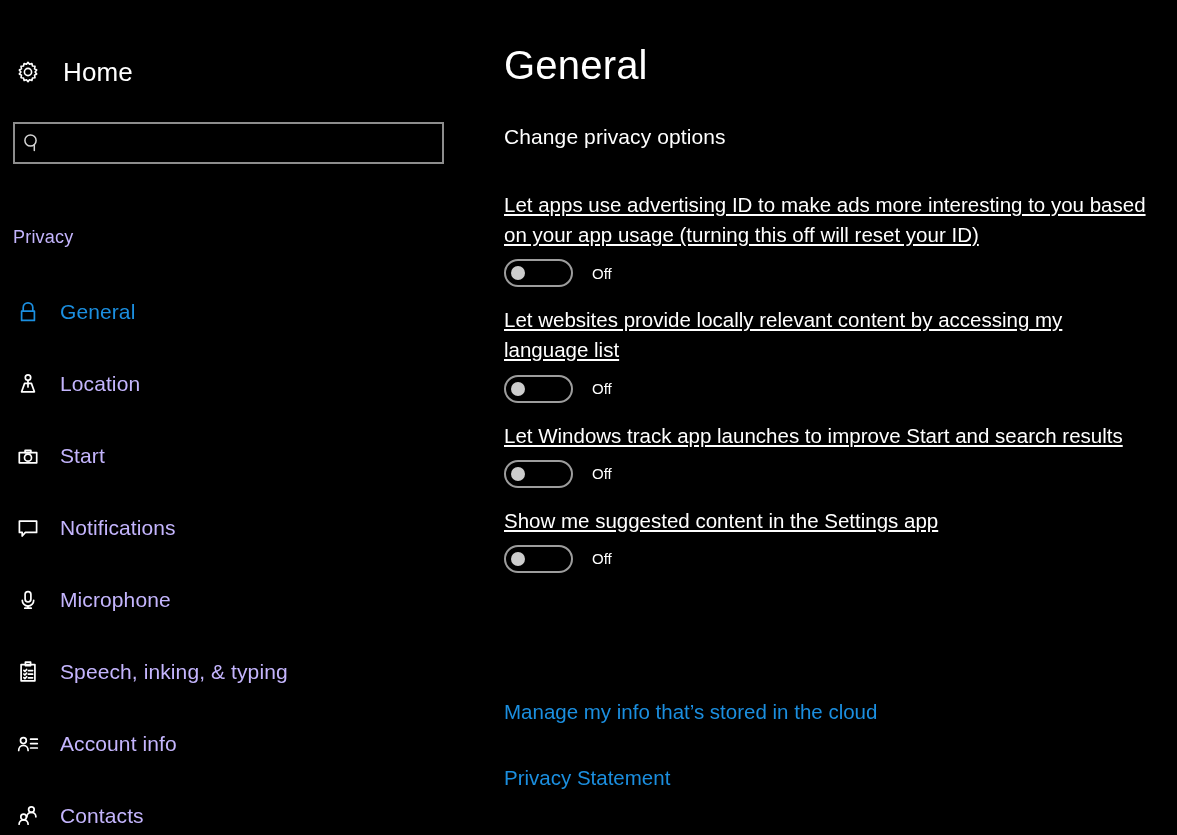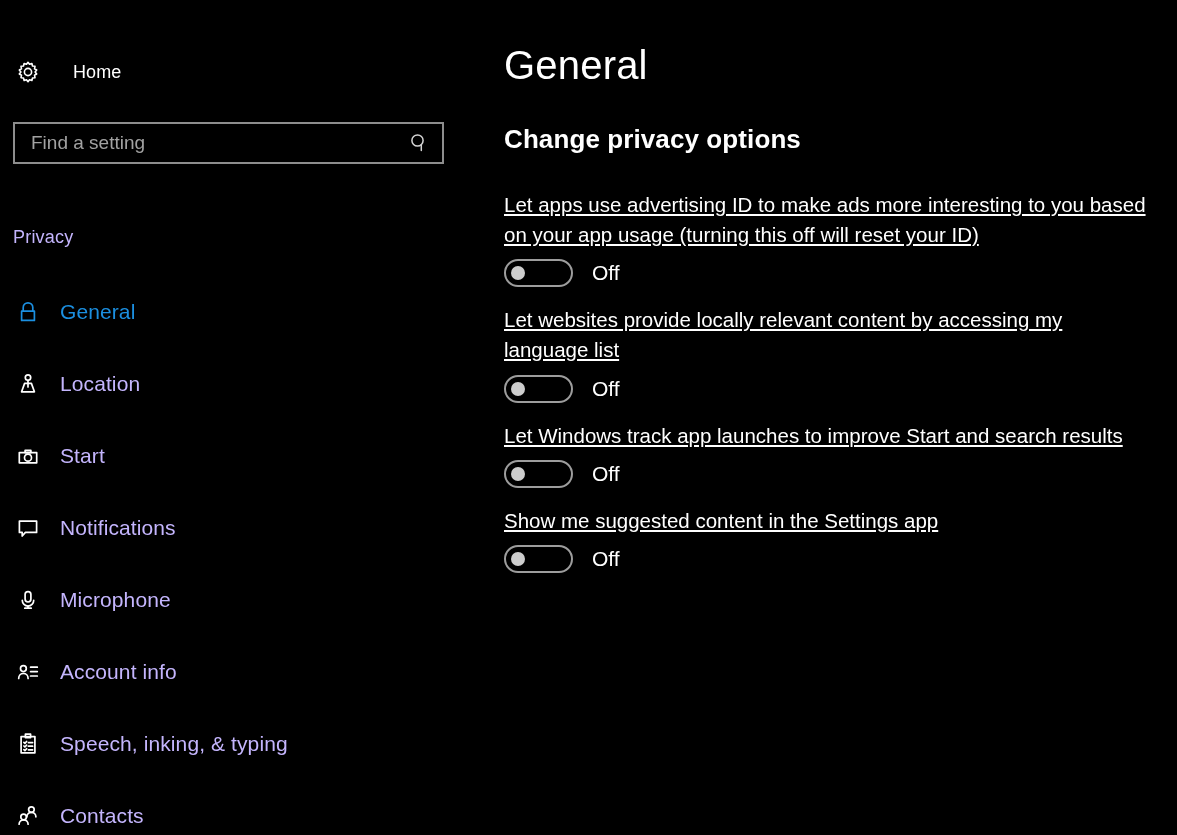--- a/index.html
+++ b/index.html
@@ -9,21 +9,21 @@
     font-family:"Liberation Sans","DejaVu Sans",sans-serif;
     -webkit-font-smoothing:antialiased;
   }
   .app{position:relative;width:1177px;height:835px;}
 
   
   .sidebar{position:absolute;left:0;top:0;width:470px;height:835px;background:#000;}
 
   .home-row{position:absolute;left:10px;top:53px;height:38px;display:flex;align-items:center;}
   .home-icon{width:30px;height:30px;display:flex;align-items:center;justify-content:center;margin-left:3px;}
-  .home-label{font-size:18px;color:#fff;margin-left:30px;letter-spacing:.1px;font-weight:400;text-align:center;}
+  .home-label{font-size:26px;color:#fff;margin-left:20px;letter-spacing:.1px;font-weight:400;text-align:center;}
 
   .search-box{position:absolute;left:13px;top:122px;width:431px;height:42px;
     border:2px solid #8d8d8d;background:#000;box-sizing:border-box;
     display:flex;align-items:center;}
   .search-input{flex:1;background:transparent;border:0;outline:none;
     color:#fff;font-size:19px;font-family:inherit;padding:0 8px 0 16px;}
   .search-input::placeholder{color:#a2a2a2;opacity:1;}
   .search-icon{width:34px;display:flex;align-items:center;justify-content:center;margin-right:6px;}
 
   .group-label{position:absolute;left:13px;top:227px;font-size:18px;color:#c4b5fd;letter-spacing:.2px;}
@@ -32,31 +32,31 @@
   .nav-item{position:relative;height:72px;display:flex;align-items:center;padding-left:10px;box-sizing:border-box;}
   .nav-ico{width:34px;min-width:34px;height:34px;display:flex;align-items:center;justify-content:center;margin-left:1px;}
   .nav-label{font-size:21px;color:#c4b5fd;margin-left:15px;letter-spacing:.1px;white-space:nowrap;}
   .nav-item.selected .nav-label{color:#1b8fe0;}
   .nav-item.selected .nav-ico svg{stroke:#1b8fe0;}
   .nav-ico svg{stroke:#ffffff;fill:none;stroke-width:1.7;stroke-linecap:round;stroke-linejoin:round;}
 
   
   .main{position:absolute;left:504px;top:0;width:673px;height:835px;}
   .page-title{position:absolute;left:0;top:45px;font-size:40px;font-weight:400;color:#fff;letter-spacing:.2px;line-height:1;}
-  .section-title{position:absolute;left:0;top:126px;font-size:26px;font-weight:700;color:#fff;letter-spacing:.1px;line-height:1;}
+  .section-title{position:absolute;left:0;top:126px;font-size:21px;font-weight:400;color:#fff;letter-spacing:.1px;line-height:1;}
 
   .settings{position:absolute;left:0;top:190px;width:660px;}
   .setting{margin-bottom:18px;}
   .setting-label{font-size:20.5px;line-height:1.47;color:#fff;letter-spacing:0;max-width:645px;font-weight:400;text-decoration:underline;}
   .toggle-row{display:flex;align-items:center;margin-top:9px;}
   .toggle{width:69px;height:28px;border:2px solid #9d9d9d;border-radius:14px;
     background:transparent;box-sizing:border-box;display:flex;align-items:center;
     padding:0 5px;cursor:pointer;}
   .toggle .thumb{width:14px;height:14px;border-radius:50%;background:#cdcdcd;}
-  .toggle-state{font-size:21px;color:#fff;margin-left:19px;}
+  .toggle-state{font-size:15px;color:#fff;margin-left:19px;}
 
   .links{position:absolute;left:0;top:700px;}
   .link{display:block;font-size:20.5px;color:#1b8fe0;text-decoration:none;letter-spacing:0;}
   .link.second{margin-top:42px;}
 </style>
 </head>
 <body>
 
 <div class="app">
 
@@ -66,21 +66,20 @@
       <span class="home-icon">
         <svg width="26" height="26" viewBox="0 0 26 26" fill="none" stroke="#ffffff" stroke-width="1.6" stroke-linecap="round" stroke-linejoin="round">
           <circle cx="13" cy="13" r="3.6"></circle>
           <path d="M13 3.3l1.5 2.0 2.4-.8 .6 2.5 2.5 .3 -.5 2.5 2.2 1.2 -1.6 2.0 1.6 2.0 -2.2 1.2 .5 2.5 -2.5 .3 -.6 2.5 -2.4-.8 -1.5 2.0 -1.5-2.0 -2.4 .8 -.6-2.5 -2.5-.3 .5-2.5 -2.2-1.2 1.6-2.0 -1.6-2.0 2.2-1.2 -.5-2.5 2.5-.3 .6-2.5 2.4 .8z"></path>
         </svg>
       </span>
       <span class="home-label">Home</span>
     </div>
 
     <div class="search-box">
-      <input class="search-input" type="text" placeholder="Find a setting" style="">
       <span class="search-icon">
         <svg width="22" height="22" viewBox="0 0 22 22" fill="none" stroke="#d4d4d4" stroke-width="1.5" stroke-linecap="round">
           <circle cx="9.5" cy="8.5" r="5.6"></circle>
           <line x1="13.3" y1="12.7" x2="13.3" y2="18.6"></line>
         </svg>
       </span>
     </div>
 
     <div class="group-label">Privacy</div>
 
@@ -130,33 +129,20 @@
       <div class="nav-item">
         <span class="nav-ico">
           <svg width="26" height="26" viewBox="0 0 26 26">
             <rect x="10.1" y="4.6" width="5.8" height="10.4" rx="2.9"></rect>
             <path d="M7.3 13.4a5.7 5.7 0 0 0 11.4 0"></path>
             <line x1="13" y1="19.1" x2="13" y2="21.2"></line>
             <line x1="9.8" y1="21.2" x2="16.2" y2="21.2"></line>
           </svg>
         </span>
         <span class="nav-label">Microphone</span>
-      </div>
-
-      <div class="nav-item">
-        <span class="nav-ico">
-          <svg width="26" height="26" viewBox="0 0 26 26">
-            <circle cx="8.4" cy="9.6" r="2.9"></circle>
-            <path d="M3.7 19.4c0-3.0 2.1-5.0 4.7-5.0s4.7 2.0 4.7 5.0"></path>
-            <line x1="15.6" y1="8.2" x2="22.3" y2="8.2"></line>
-            <line x1="15.6" y1="12.6" x2="22.3" y2="12.6"></line>
-            <line x1="15.6" y1="17.0" x2="22.3" y2="17.0"></line>
-          </svg>
-        </span>
-        <span class="nav-label">Account info</span>
       </div>
 
       <div class="nav-item">
         <span class="nav-ico">
           <svg width="26" height="26" viewBox="0 0 26 26">
             <rect x="6.1" y="5.6" width="13.8" height="16.2"></rect>
             <rect x="10.4" y="3.2" width="5.2" height="3.4"></rect>
             <path d="M8.9 11.4l1.0 1.0 1.7-1.9"></path>
             <line x1="13.4" y1="11.6" x2="17.6" y2="11.6"></line>
             <path d="M8.9 15.0l1.0 1.0 1.7-1.9"></path>
@@ -164,20 +150,33 @@
             <path d="M8.9 18.6l1.0 1.0 1.7-1.9"></path>
             <line x1="13.4" y1="18.8" x2="17.6" y2="18.8"></line>
           </svg>
         </span>
         <span class="nav-label">Speech, inking, &amp; typing</span>
       </div>
 
       <div class="nav-item">
         <span class="nav-ico">
           <svg width="26" height="26" viewBox="0 0 26 26">
+            <circle cx="8.4" cy="9.6" r="2.9"></circle>
+            <path d="M3.7 19.4c0-3.0 2.1-5.0 4.7-5.0s4.7 2.0 4.7 5.0"></path>
+            <line x1="15.6" y1="8.2" x2="22.3" y2="8.2"></line>
+            <line x1="15.6" y1="12.6" x2="22.3" y2="12.6"></line>
+            <line x1="15.6" y1="17.0" x2="22.3" y2="17.0"></line>
+          </svg>
+        </span>
+        <span class="nav-label">Account info</span>
+      </div>
+
+      <div class="nav-item">
+        <span class="nav-ico">
+          <svg width="26" height="26" viewBox="0 0 26 26">
             <circle cx="16.4" cy="6.6" r="2.8"></circle>
             <path d="M11.9 13.8c0-2.6 2.0-4.4 4.5-4.4s4.5 1.8 4.5 4.4"></path>
             <circle cx="8.6" cy="14.0" r="2.8"></circle>
             <path d="M4.1 21.2c0-2.6 2.0-4.4 4.5-4.4s4.5 1.8 4.5 4.4"></path>
           </svg>
         </span>
         <span class="nav-label">Contacts</span>
       </div>
 
     </div>
@@ -225,15 +224,19 @@
         <div class="toggle-row">
           <div class="toggle">
             <span class="thumb"></span>
           </div>
           <span class="toggle-state">Off</span>
         </div>
       </div>
 
     </div>
 
+    <div class="links">
+      <a class="link" href="#">Manage my info that’s stored in the cloud</a>
+      <a class="link second" href="#">Privacy Statement</a>
+    </div>
 
   </div>
 </div>
 
 </body></html>

